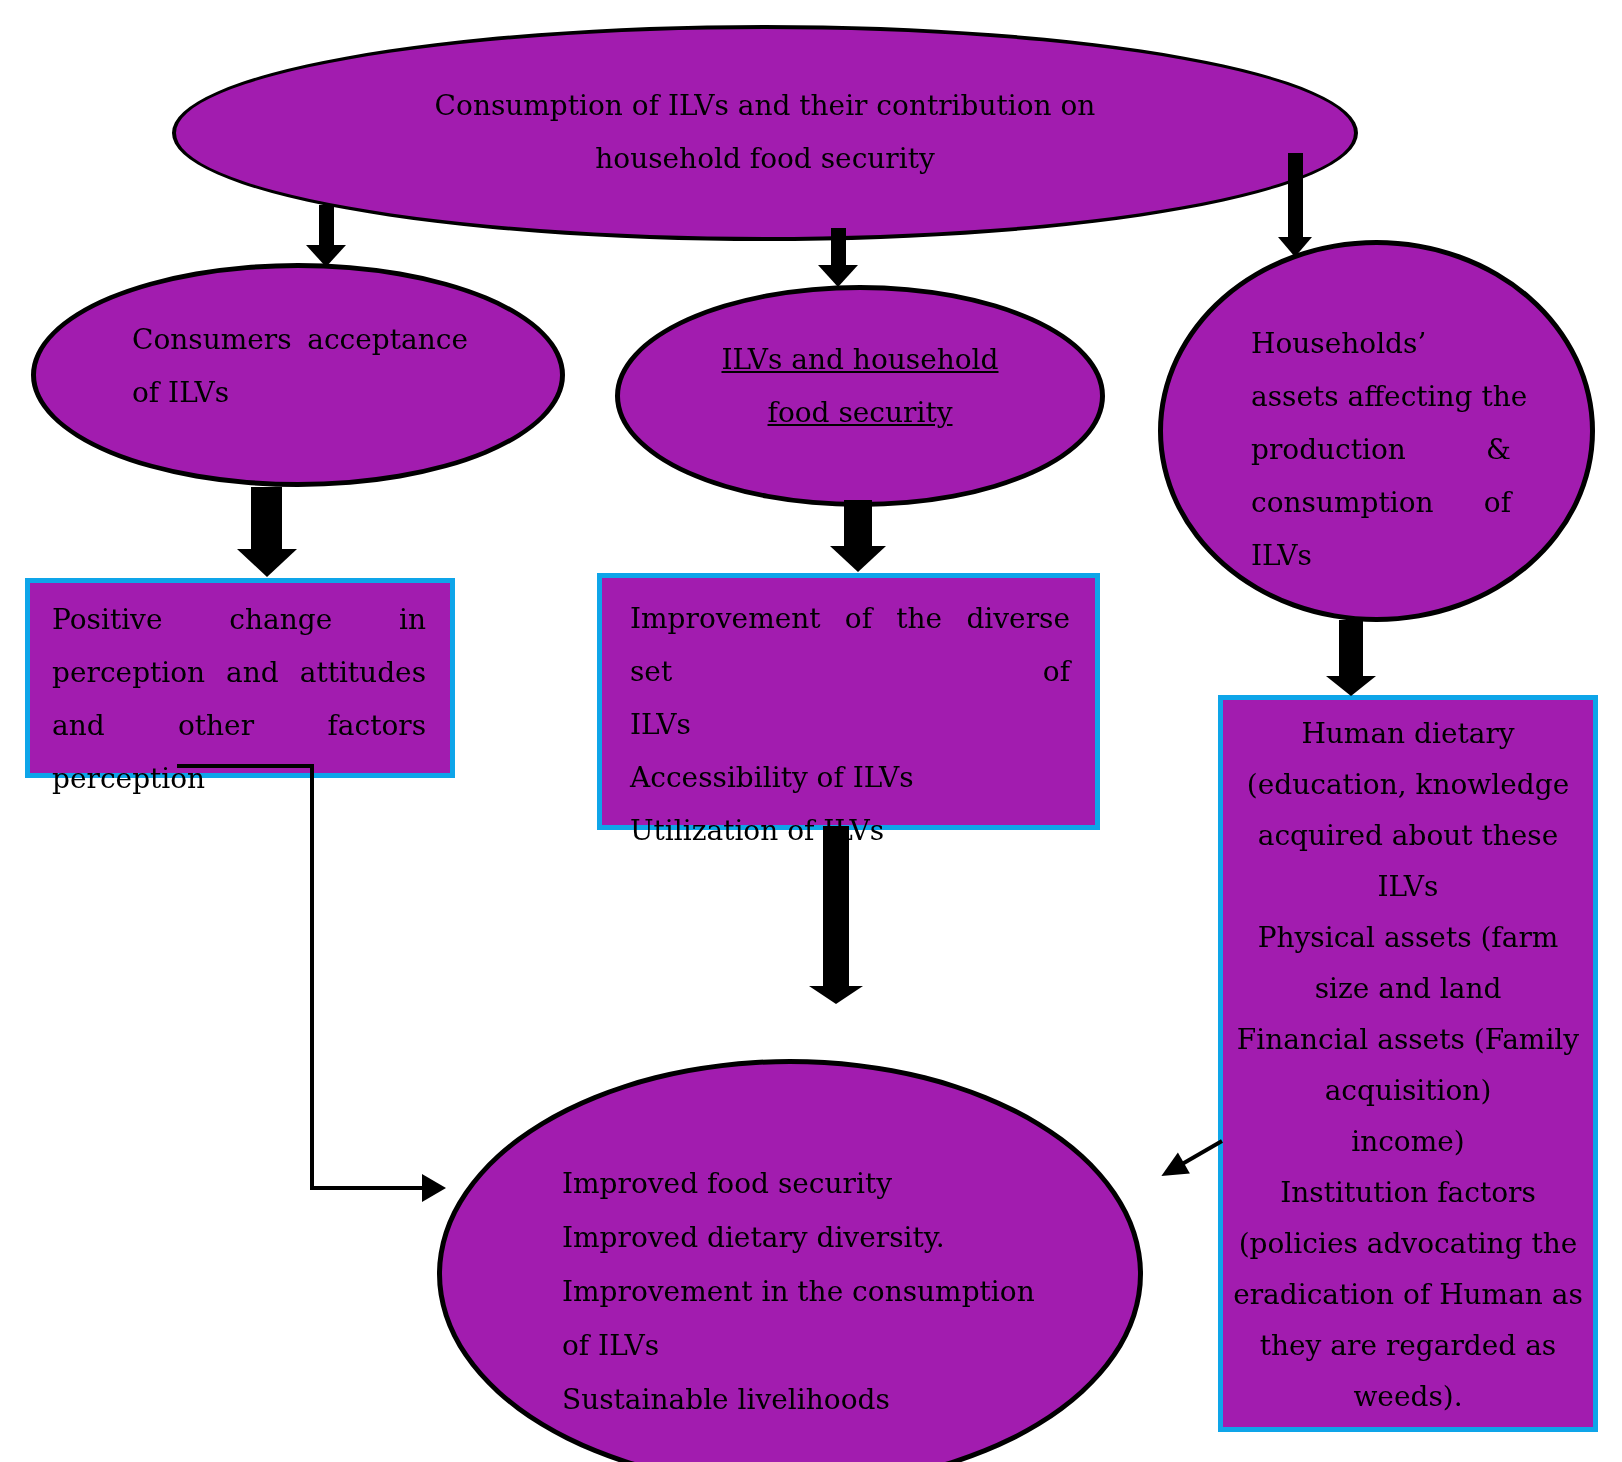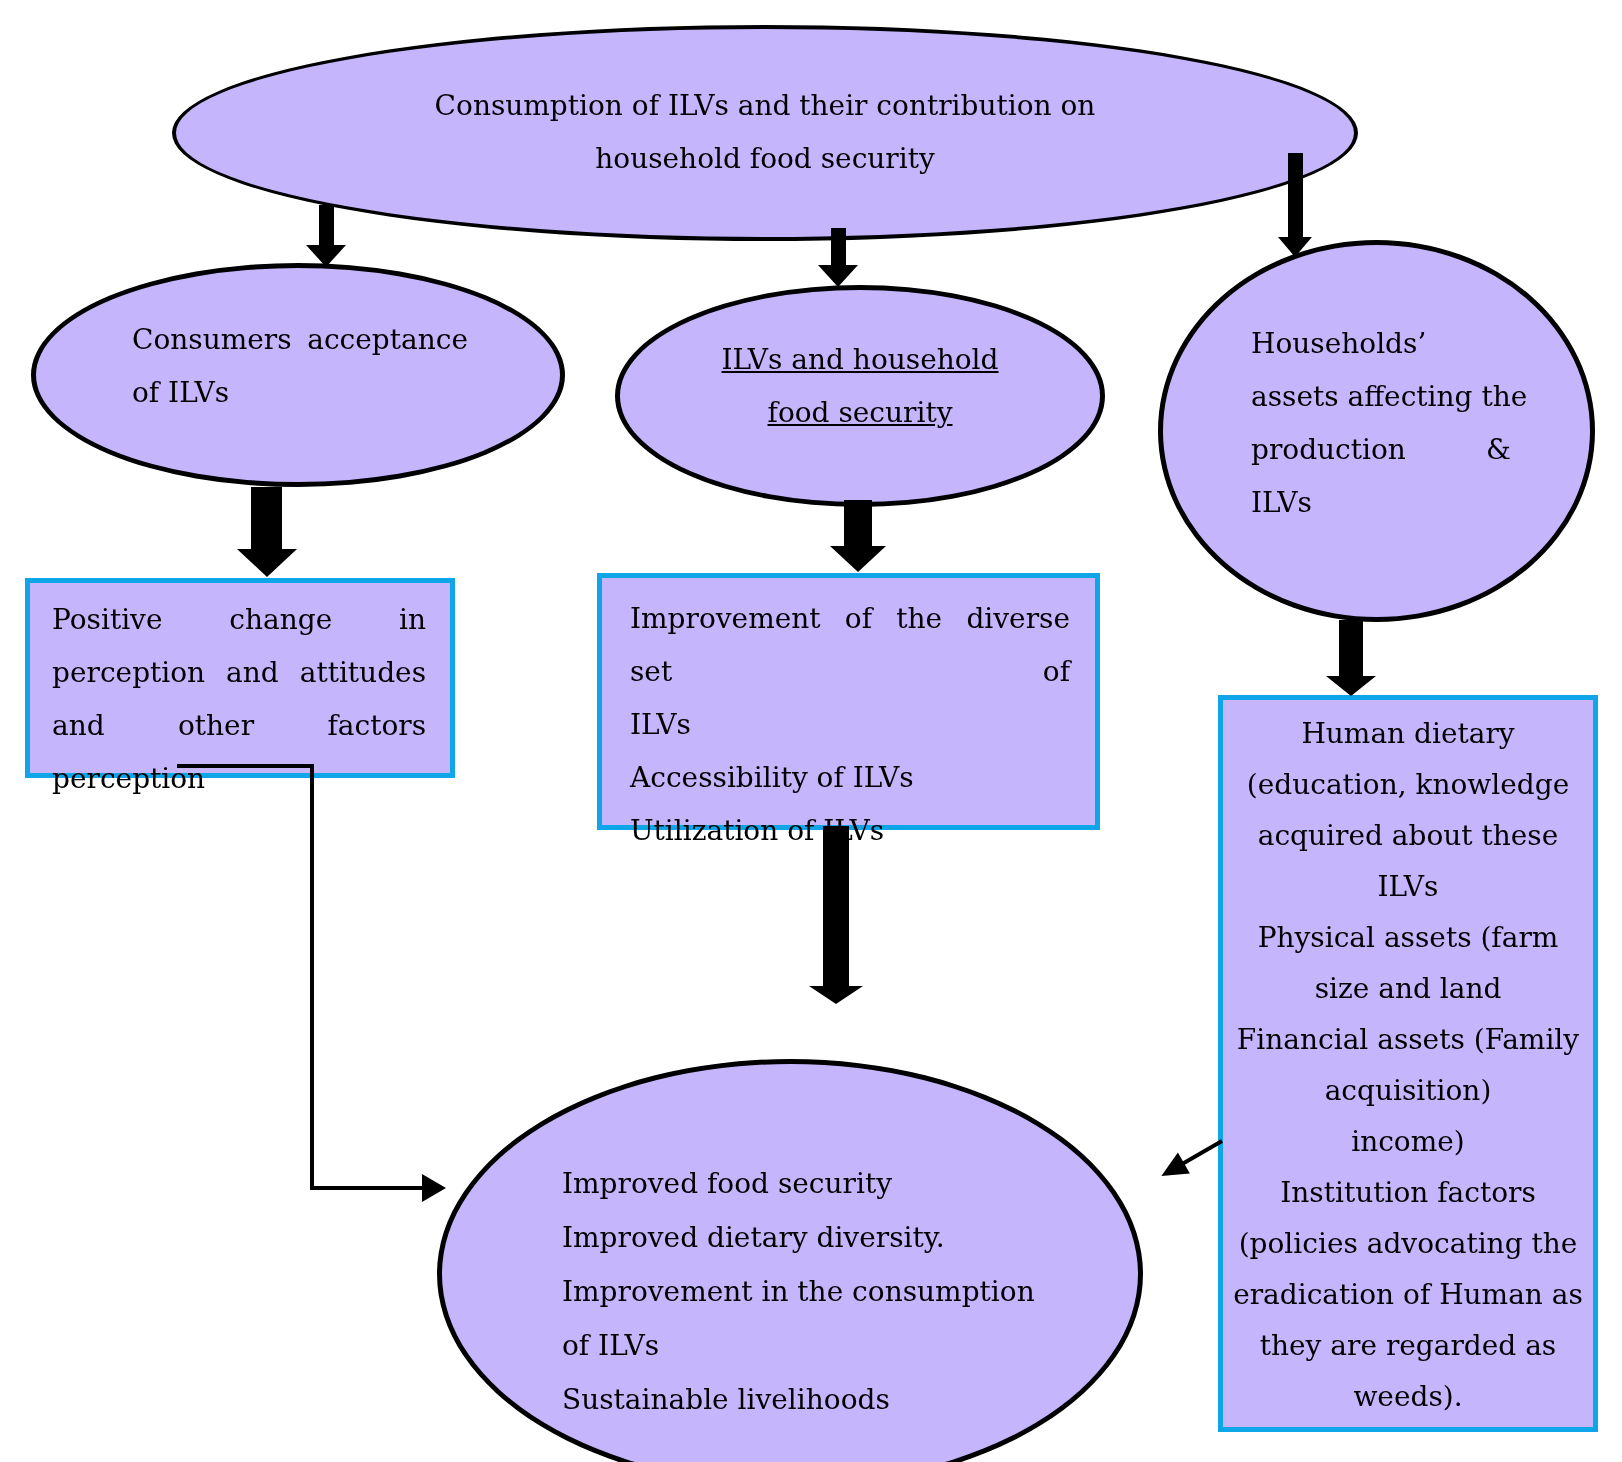--- a/index.html
+++ b/index.html
@@ -5,21 +5,21 @@
   html, body { margin: 0; padding: 0; background: #ffffff; }
   #canvas {
     position: relative;
     width: 1622px;
     height: 1462px;
     background: #ffffff;
     overflow: hidden;
     font-family: "DejaVu Serif", "Liberation Serif", serif;
     color: #000;
   }
-  .node { position: absolute; box-sizing: border-box; background: #c4b5fd; }
+  .node { position: absolute; box-sizing: border-box; background: #a21caf; }
   .ellipse { border: 5px solid #000; border-radius: 50%; }
   .ellipse.thin { border-width: 4px; }
   .rectangle { border: 5px solid #0ea5e9; }
   .txt { position: absolute; }
   .ln { font-size: 28px; line-height: 53px; white-space: nowrap; }
   .rr .ln { line-height: 51px; }
   .be .ln { line-height: 54px; }
   .ctr { text-align: center; }
   .jl { text-align: justify; text-align-last: justify; white-space: normal; }
   
@@ -70,20 +70,21 @@
       <div class="ln">ILVs and household</div>
       <div class="ln">food security</div>
     </div>
   </div>
 
   <div class="node ellipse" style="left:1158px; top:240px; width:437px; height:382px;">
     <div class="txt" style="left:88px; top:72px; width:260px;">
       <div class="ln">Households’</div>
       <div class="ln">assets affecting the</div>
       <div class="ln jl">production &amp;</div>
+      <div class="ln jl">consumption of</div>
       <div class="ln">ILVs</div>
     </div>
   </div>
 
   <div class="node rectangle" style="left:25px; top:578px; width:430px; height:200px;">
     <div class="txt" style="left:22px; top:10px; width:374px;">
       <div class="ln jl">Positive change in</div>
       <div class="ln jl">perception and attitudes</div>
       <div class="ln jl">and other factors perception</div>
     </div>

